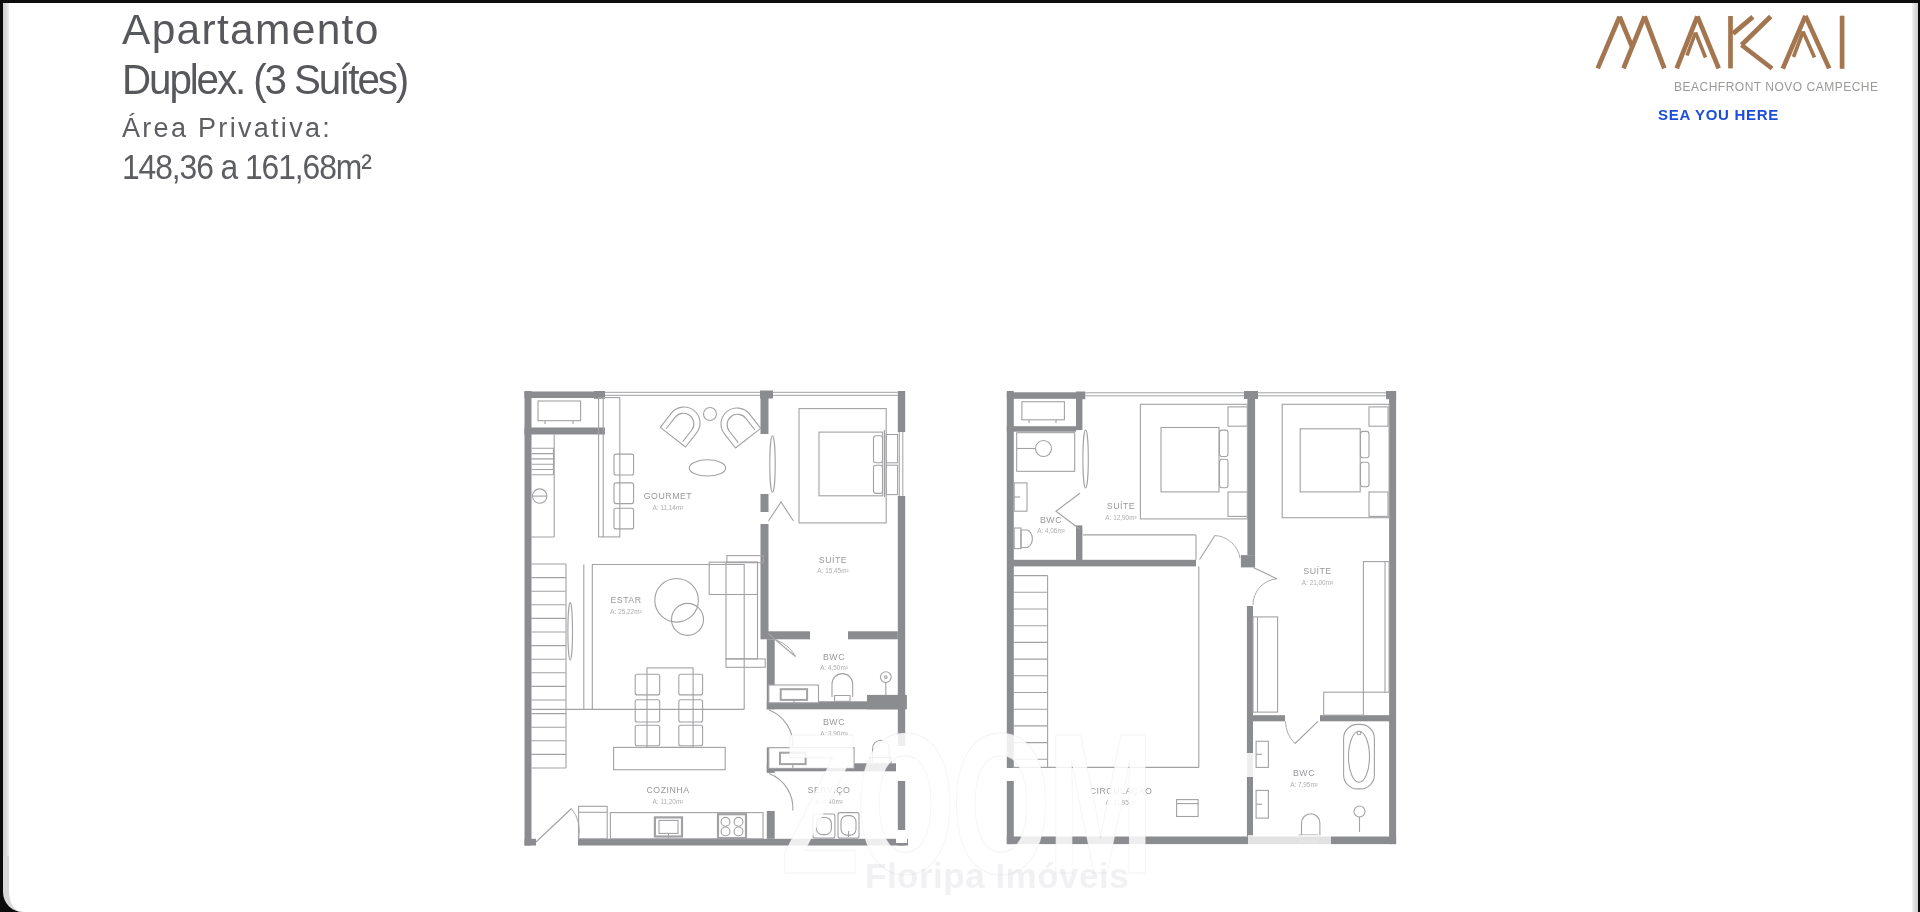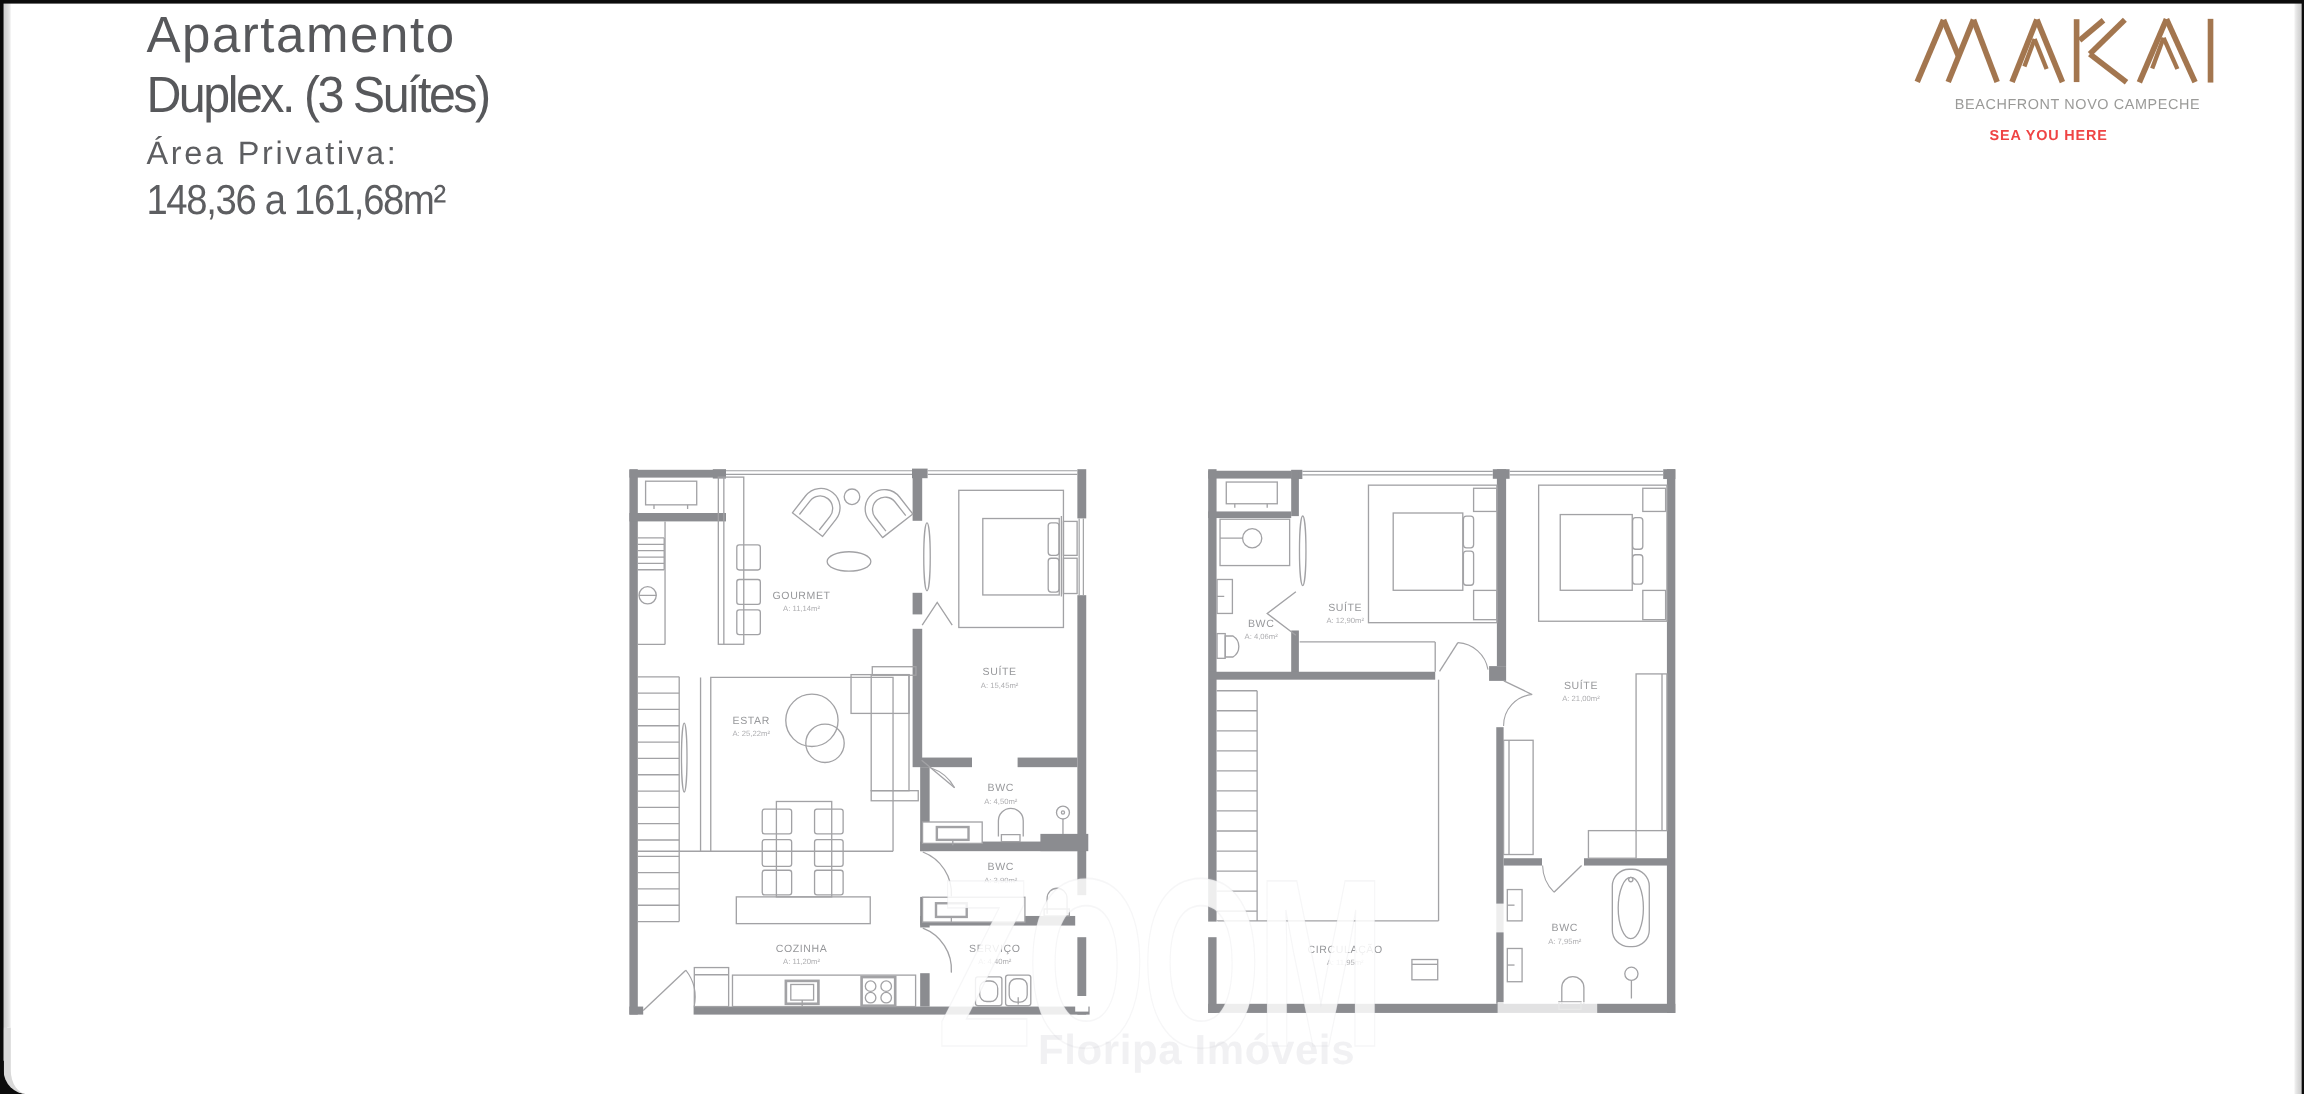--- a/index.html
+++ b/index.html
@@ -12,22 +12,22 @@
   #leftband{left:3px;top:2px;width:6px;height:856px;background:linear-gradient(90deg,#d2d2d2 20%,#dedede 60%,#f2f2f2);}
   #rightband{left:1912px;top:2px;width:6px;height:910px;background:linear-gradient(90deg,#f2f2f2,#dcdcdc 50%,#cccccc);}
   #rightbar{left:1918px;top:0;width:2px;height:912px;background:#0c0c0c;}
   #blcorner{left:0;bottom:0;width:28px;height:28px;background:#0c0c0c;}
   #blround{left:2.5px;bottom:0;width:50px;height:56px;background:#ffffff;border-bottom-left-radius:20px;border-left:6px solid #d9d9d9;box-sizing:border-box;}
   
   .t1{color:#57585b;font-size:42.5px;white-space:pre;}
   .t2{color:#5d5e61;font-size:27px;letter-spacing:2.3px;white-space:pre;}
   .t3{color:#5d5e61;font-size:35px;letter-spacing:-1.2px;white-space:pre;}
   
-  .bfront{color:#9a9a98;font-size:12px;letter-spacing:0.5px;white-space:pre;}
-  .sea{color:#ef4444;font-size:12px;letter-spacing:0.7px;white-space:pre;font-weight:bold;}
+  .bfront{color:#9a9a98;font-size:12px;letter-spacing:0.5px;white-space:pre;margin-left:45px;}
+  .sea{color:#1d4ed8;font-size:15px;letter-spacing:0.7px;white-space:pre;font-weight:bold;}
   
   .wmz{font-weight:bold;white-space:pre;color:rgba(255,255,255,0.85);
        -webkit-text-stroke:1.4px rgba(203,203,208,0.17);}
   .wmf{font-weight:bold;white-space:pre;color:rgba(183,183,192,0.19);}
 </style>
 </head>
 <body>
 <div class="abs" id="leftband"></div>
 <div class="abs" id="rightband"></div>
 <div class="abs" id="topbar"></div>

